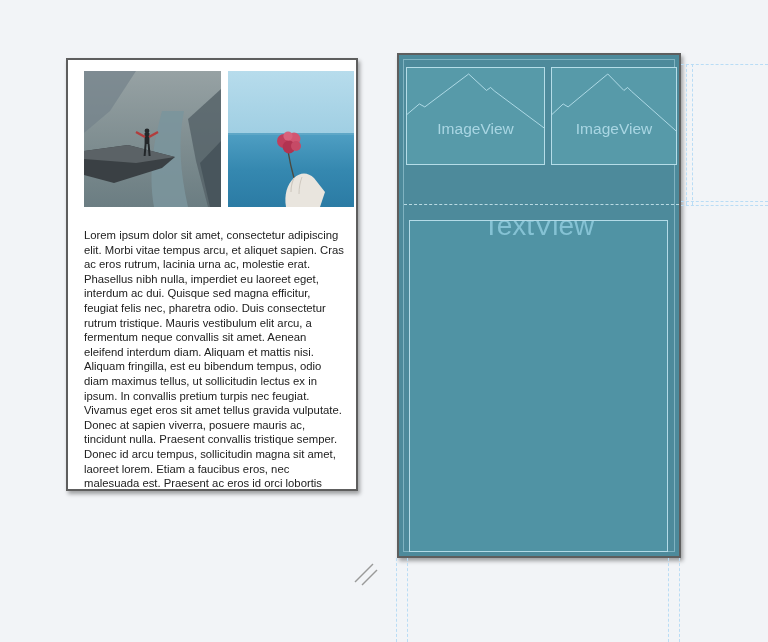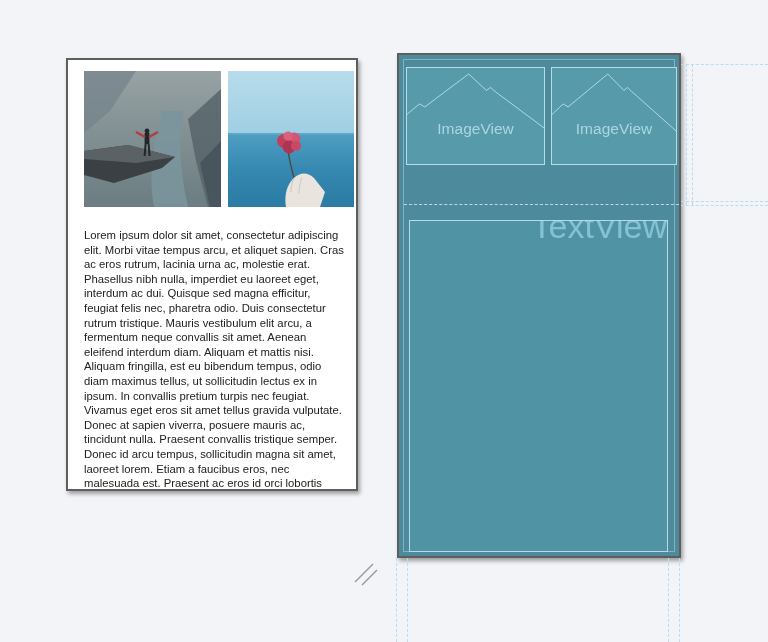--- a/index.html
+++ b/index.html
@@ -61,22 +61,22 @@
     position:absolute;left:5px;right:0;top:149px;height:0;
     border-top:1px dashed var(--bp-dash,rgba(222,245,252,.75));
   }
   .bp-textview{
     position:absolute;left:10px;top:165px;width:259px;height:332px;box-sizing:border-box;
     border:1px solid var(--bp-line,rgba(205,238,248,.8));
     background:var(--bp-textview-fill,#5093a4);
     overflow:hidden;
   }
   .bp-textview-label{
-    margin-top:-12px;text-align:right;
-    font-size:34px;line-height:34px;color:var(--bp-text-big,#85c2d4);
+    margin-top:-12px;text-align:center;
+    font-size:28px;line-height:34px;color:var(--bp-text-big,#85c2d4);
     white-space:nowrap;
   }
 
   
   .guide-v{position:absolute;width:0;border-left:1px dashed var(--guide,#b9dcf5);}
   .guide-h{position:absolute;height:0;border-top:1px dashed var(--guide,#b9dcf5);}
 </style>
 </head>
 <body>
 

